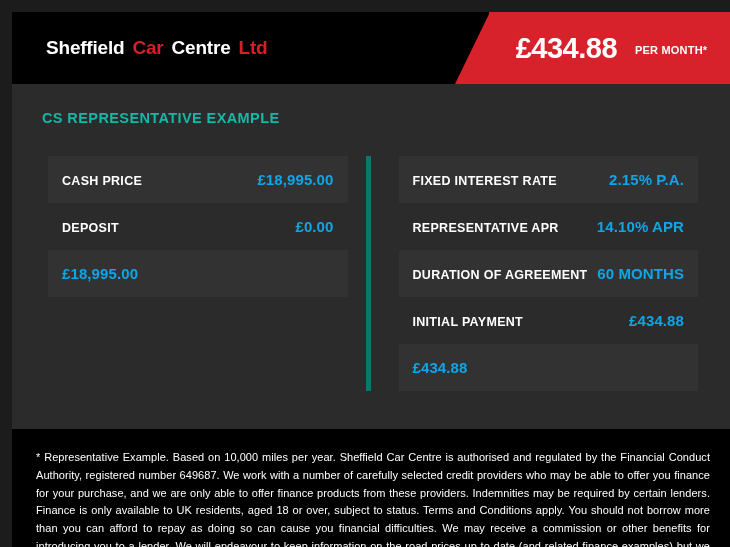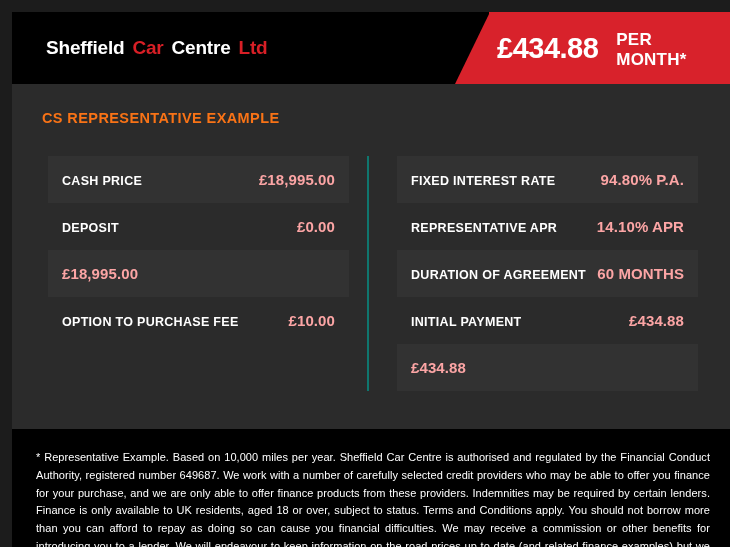--- a/index.html
+++ b/index.html
@@ -61,50 +61,50 @@
     border-color: transparent transparent #d8222b transparent;
   }
   .price-amount {
     color: #ffffff;
     font-size: 29px;
     font-weight: bold;
     letter-spacing: -0.5px;
   }
   .price-period {
     color: #ffffff;
-    font-size: 17px;
+    font-size: 11px;
     font-weight: bold;
     letter-spacing: 0.2px;
     padding-top: 8px;
   }
 
   
   .body-area {
     background: #2b2b2b;
     padding: 22px 26px 0 26px;
     height: 345px;
   }
   .section-title {
-    color: #f97316;
+    color: #14b8a6;
     font-size: 14.5px;
     font-weight: bold;
     letter-spacing: 0.4px;
     margin-bottom: 22px;
   }
 
   .columns {
     display: flex;
     gap: 0px;
   }
   .col {
     flex: 1;
     padding: 0 6px;
   }
   .col-left {
-    border-right: 2px solid #0f766e;
+    border-right: 5px solid #0f766e;
     padding-right: 18px;
   }
   .col-right {
     padding-left: 28px;
   }
 
   .row {
     display: flex;
     justify-content: space-between;
     align-items: baseline;
@@ -113,21 +113,21 @@
   .row.alt {
     background: #323232;
   }
   .row-label {
     color: #ffffff;
     font-size: 12.5px;
     font-weight: bold;
     letter-spacing: 0.3px;
   }
   .row-value {
-    color: #fca5a5;
+    color: #0ea5e9;
     font-size: 15px;
     font-weight: bold;
     letter-spacing: 0.1px;
     white-space: nowrap;
   }
 
   
   .footer {
     background: #000000;
     padding: 16px 20px 10px 20px;
@@ -165,30 +165,26 @@
           <span class="row-label">CASH PRICE</span>
           <span class="row-value">£18,995.00</span>
         </div>
         <div class="row">
           <span class="row-label">DEPOSIT</span>
           <span class="row-value">£0.00</span>
         </div>
         <div class="row alt">
           <span class="row-value">£18,995.00</span>
         </div>
-        <div class="row">
-          <span class="row-label">OPTION TO PURCHASE FEE</span>
-          <span class="row-value">£10.00</span>
-        </div>
       </div>
 
       <div class="col col-right">
         <div class="row alt">
           <span class="row-label">FIXED INTEREST RATE</span>
-          <span class="row-value">94.80% P.A.</span>
+          <span class="row-value">2.15% P.A.</span>
         </div>
         <div class="row">
           <span class="row-label">REPRESENTATIVE APR</span>
           <span class="row-value">14.10% APR</span>
         </div>
         <div class="row alt">
           <span class="row-label">DURATION OF AGREEMENT</span>
           <span class="row-value">60 MONTHS</span>
         </div>
         <div class="row">

